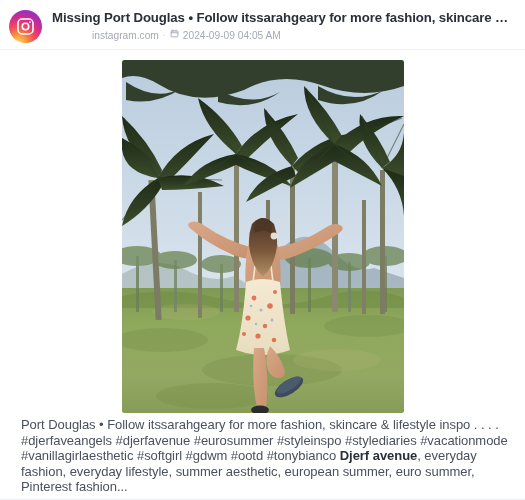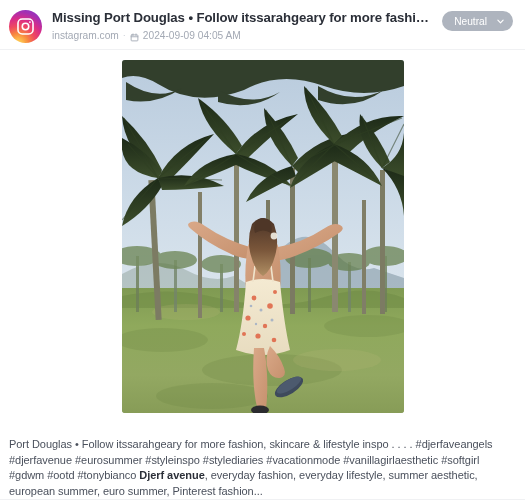--- a/index.html
+++ b/index.html
@@ -65,25 +65,26 @@
     line-height: 16px;
     white-space: nowrap;
     overflow: hidden;
     text-overflow: ellipsis;
     letter-spacing: -0.1px;
     margin: 0 0 3px 0;
   }
 
   .meta-row {
     display: flex;
-    align-items: flex-end;
+    align-items: flex-start;
     font-size: 10.2px;
     color: #a3a9b4;
     line-height: 13px;
     white-space: nowrap;
+    margin-left: 40px;
   }
   .meta-source { color: #a3a9b4; }
   .meta-dot {
     margin: 0 4px;
     color: #c8ccd4;
     font-size: 9px;
   }
   .cal-icon {
     display: inline-flex;
     margin-right: 4px;
@@ -124,25 +125,26 @@
     height: 353px;
     border-radius: 3px;
     overflow: hidden;
     position: relative;
     background: #8fa06a;
   }
   .photo svg { display: block; width: 100%; height: 100%; }
 
   
   .post-body {
-    padding: 24px 9px 0 9px;
-    font-size: 11px;
+    padding: 4px 9px 0 9px;
+    font-size: 13px;
     line-height: 15.6px;
     color: #4a505c;
     letter-spacing: -0.05px;
+    margin-left: 12px;
   }
   .post-body b { color: #2b2f38; font-weight: bold; }
 
   
   .post-footer {
     margin-top: auto;
     padding: 6px 9px 9px 9px;
     display: flex;
     align-items: center;
     font-size: 10.2px;
@@ -198,28 +200,20 @@
             <rect x="3" y="5" width="18" height="16" rx="2"></rect>
             <line x1="3" y1="10" x2="21" y2="10"></line>
             <line x1="8" y1="2.5" x2="8" y2="6.5"></line>
             <line x1="16" y1="2.5" x2="16" y2="6.5"></line>
           </svg>
         </span>
         <span class="meta-date">2024-09-09 04:05 AM</span>
       </div>
     </div>
 
-    <div class="sentiment-badge">
-      <span>Neutral</span>
-      <span class="chev">
-        <svg width="9" height="9" viewBox="0 0 24 24" fill="none" stroke="#ffffff" stroke-width="3.2" stroke-linecap="round" stroke-linejoin="round">
-          <polyline points="5 8.5 12 15.5 19 8.5"></polyline>
-        </svg>
-      </span>
-    </div>
   </div>
 
   <div class="media-wrap">
     <div class="photo">
       <svg viewBox="0 0 282 353" preserveAspectRatio="xMidYMid slice" role="img">
         <defs>
           <linearGradient id="sky" x1="0" y1="0" x2="0" y2="1">
             <stop offset="0%" stop-color="#b9cbdd"></stop>
             <stop offset="45%" stop-color="#c9d8e6"></stop>
             <stop offset="100%" stop-color="#dce6ee"></stop>

